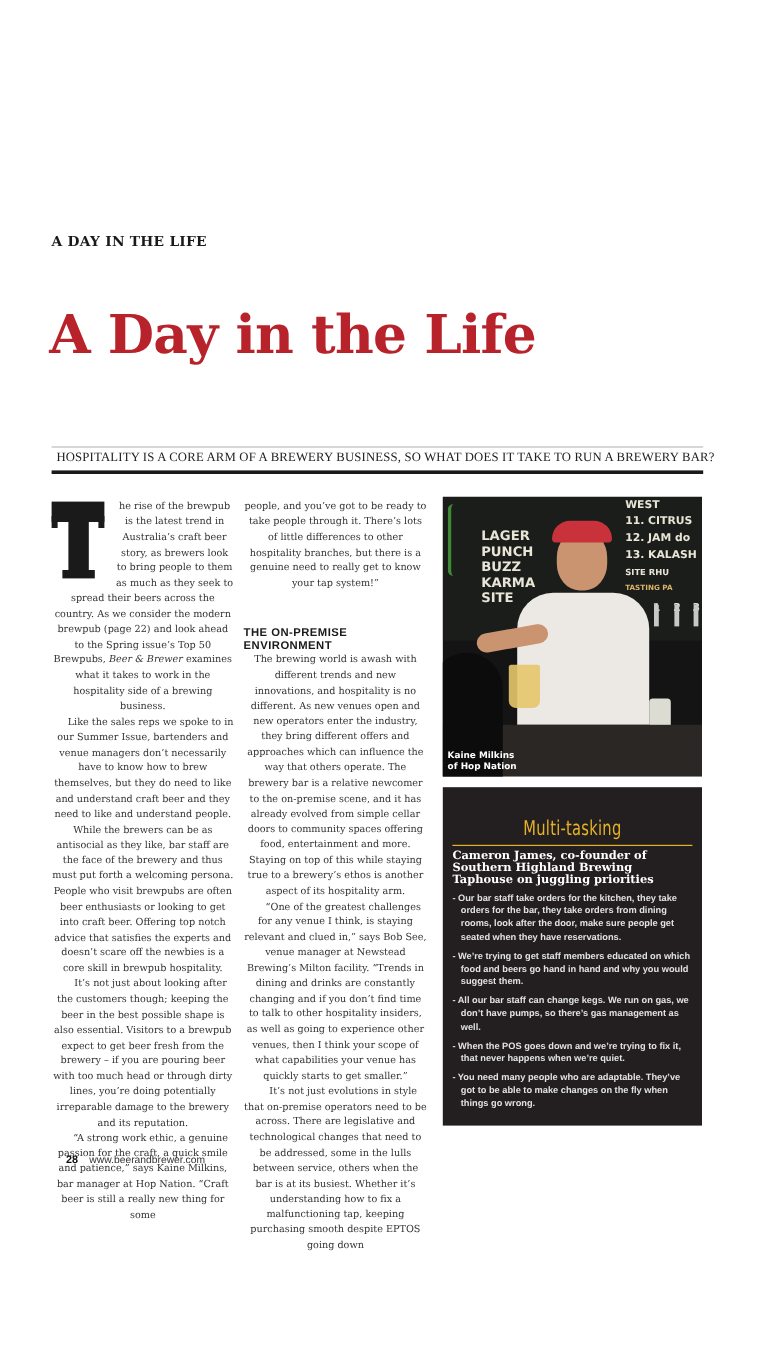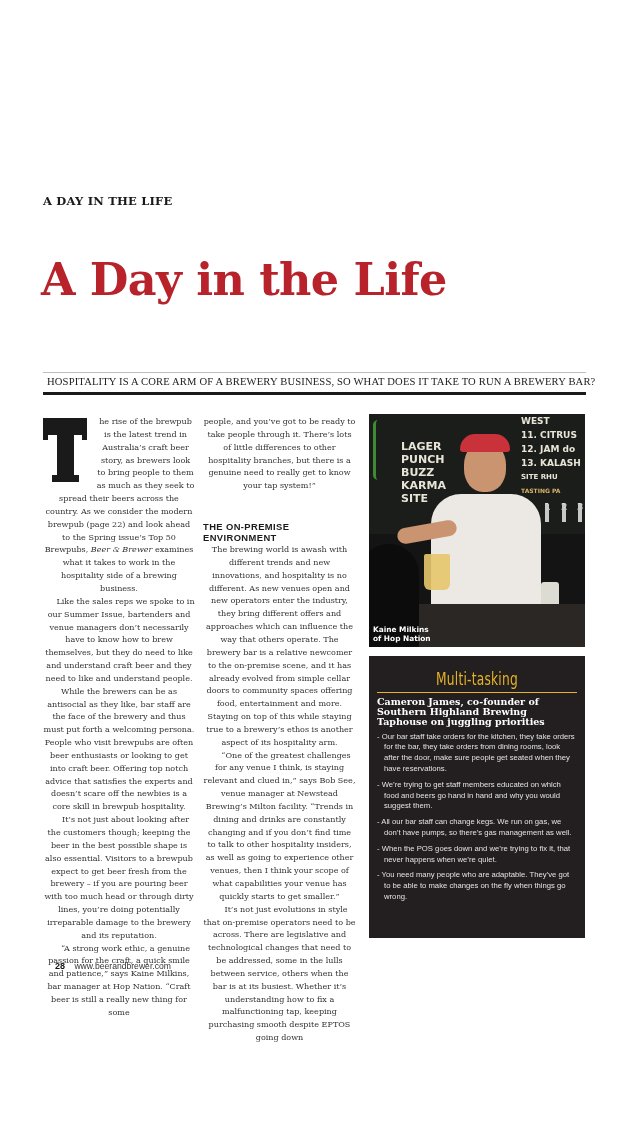--- a/index.html
+++ b/index.html
@@ -61,34 +61,34 @@
   .photo .counter { position: absolute; left: 0; top: 190px; width: 216px; height: 43px; background: #2b2724; }
   .photo .person { position: absolute; left: -10px; top: 130px; width: 60px; height: 110px; background: #0c0c0c; border-radius: 30px 30px 0 0; }
   .photo .taps { position: absolute; top: 90px; width: 4px; height: 18px; background: #c8c8c8; }
   .caption {
     position: absolute; left: 4px; bottom: 4px; font-family: "DejaVu Sans", sans-serif; font-weight: bold;
     font-size: 7.4px; line-height: 9px; color: #fff; margin-top: 36px;
   }
 
   .box {
     position: absolute; left: 369px; top: 656px; width: 216px; height: 282px; background: #231f20;
-    padding: 4px 8px;
+    padding: 16px 8px;
   }
   .box-title {
     text-align: center; margin-top: 9px; font-family: "DejaVu Sans", sans-serif; font-size: 17px;
     color: #e6b325; transform: scaleX(0.72); letter-spacing: 0.3px; height: 20px; line-height: 20px;
   }
   .box-rule { height: 1px; background: #e6b325; margin: 3px 0 4px 0; }
   .box-heading {
     font-family: "DejaVu Serif", serif; font-weight: bold; font-size: 9.5px; line-height: 10.2px; color: #ffffff;
   }
   .box-list { list-style: none; margin-top: 4px; }
   .box-list li {
     font-family: "Liberation Sans", sans-serif; font-size: 7.7px; line-height: 10.8px; color: #e2e2e2;
-    padding-left: 7px; text-indent: -7px; margin-bottom: 5px;
+    padding-left: 7px; text-indent: -7px; margin-bottom: 5px; font-weight: bold;
   }
 
   .footer { position: absolute; left: 43px; top: 961px; font-family: "Liberation Sans", sans-serif; font-size: 8.6px; color: #333; }
   .footer .page-num { font-weight: bold; color: #111; margin-right: 7px; font-size: 9px; margin-left: 12px; }
 </style>
 </head>
 <body>
 
 <div class="section-label">A DAY IN THE LIFE</div>
 

